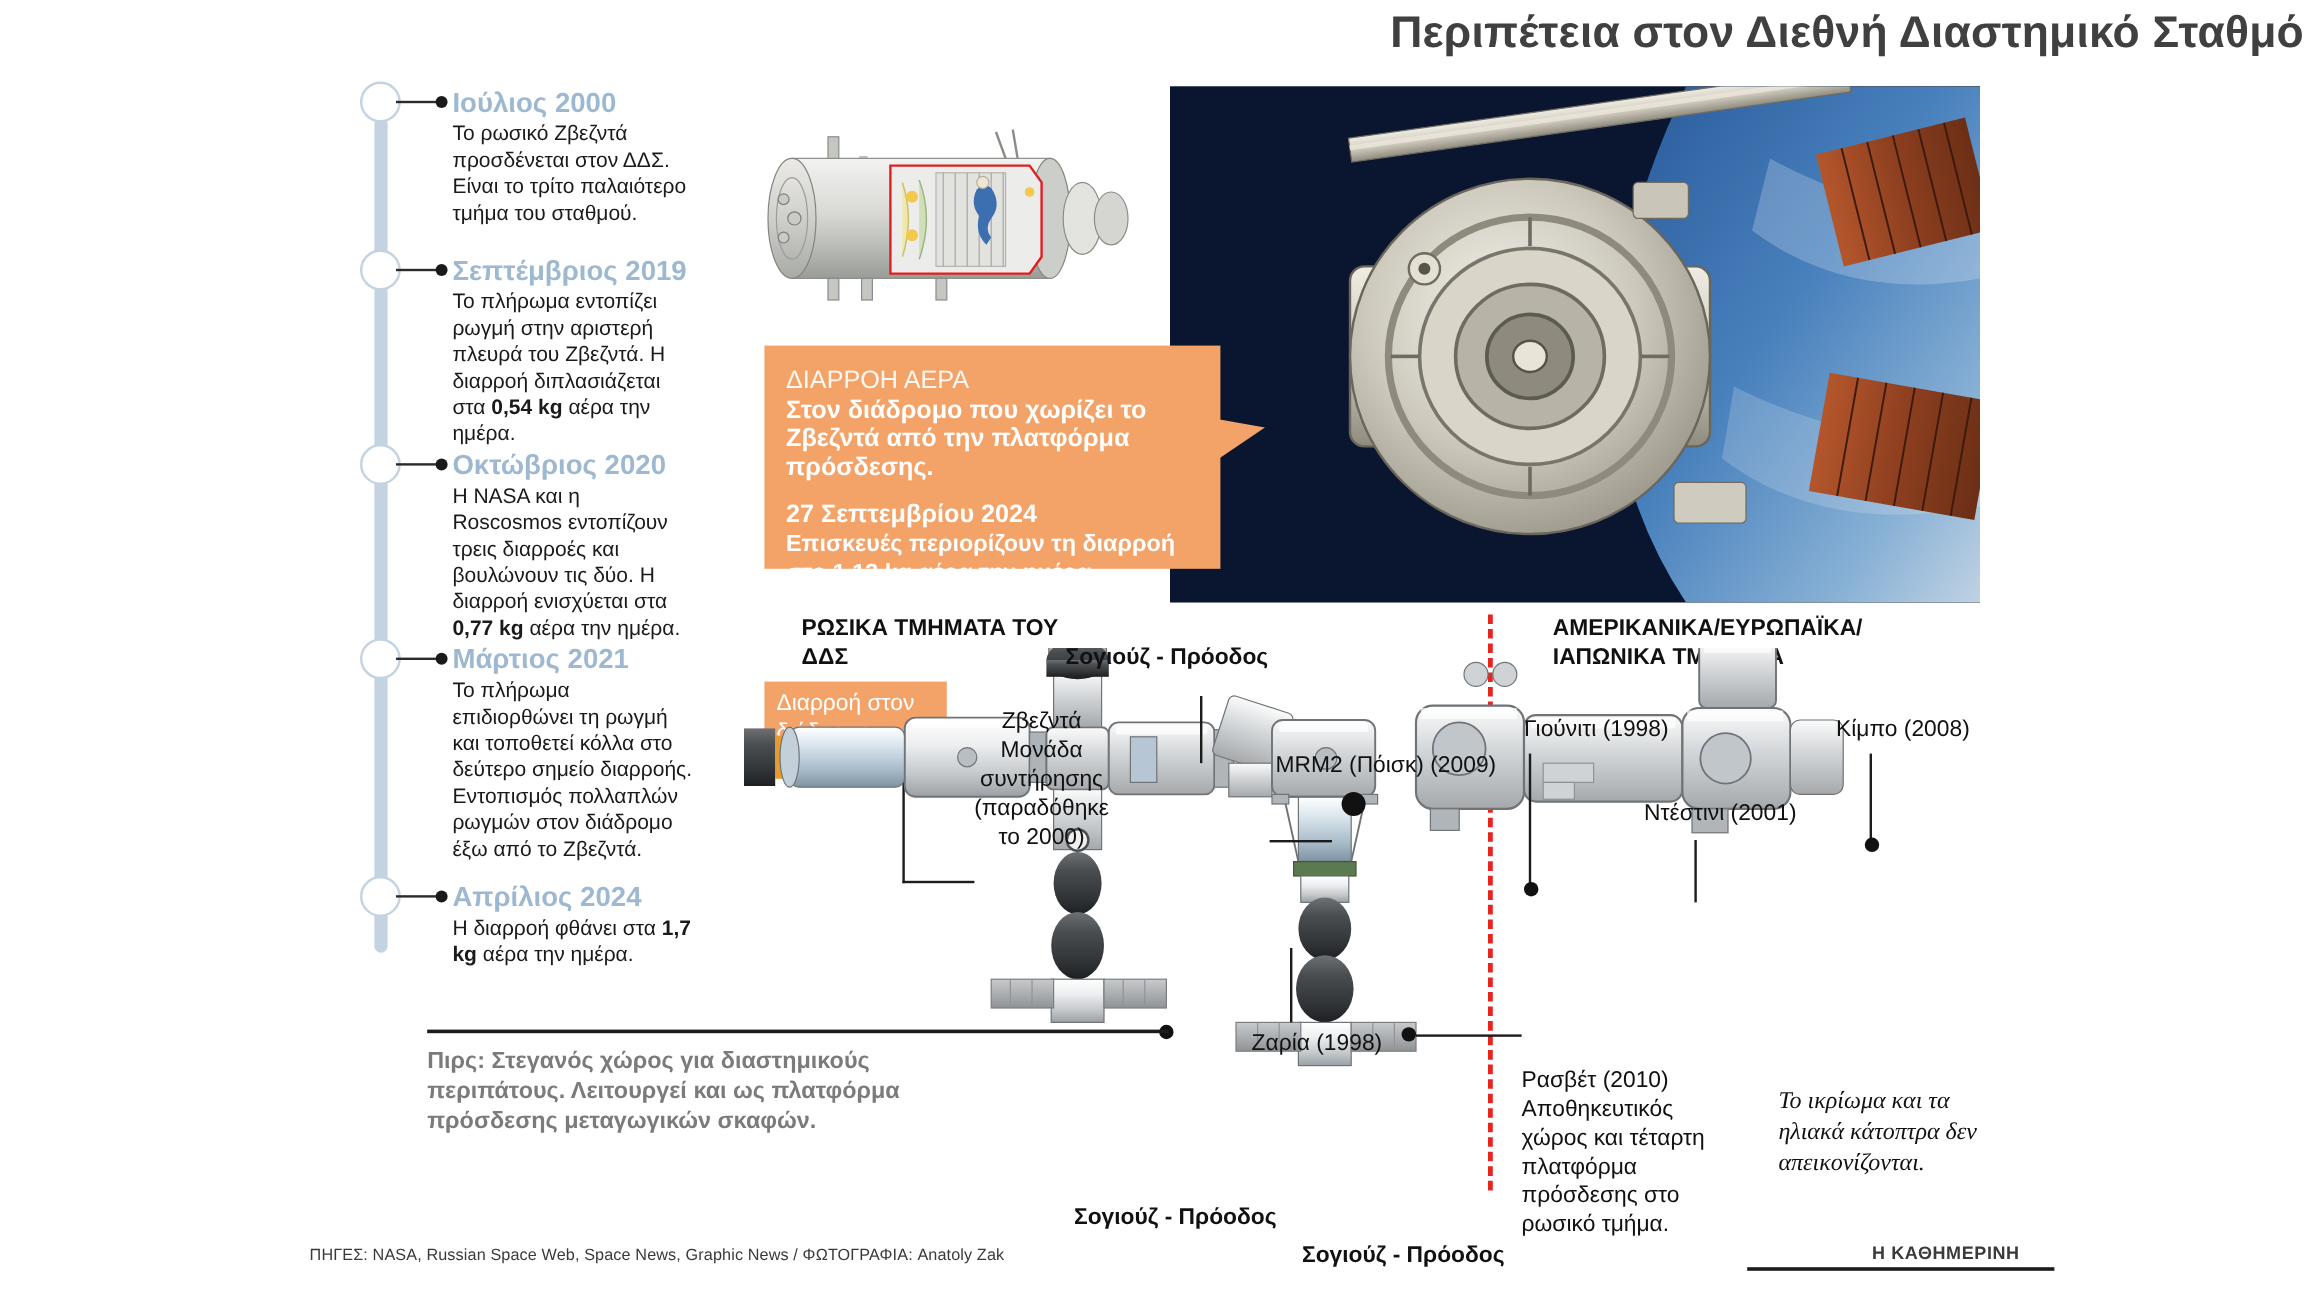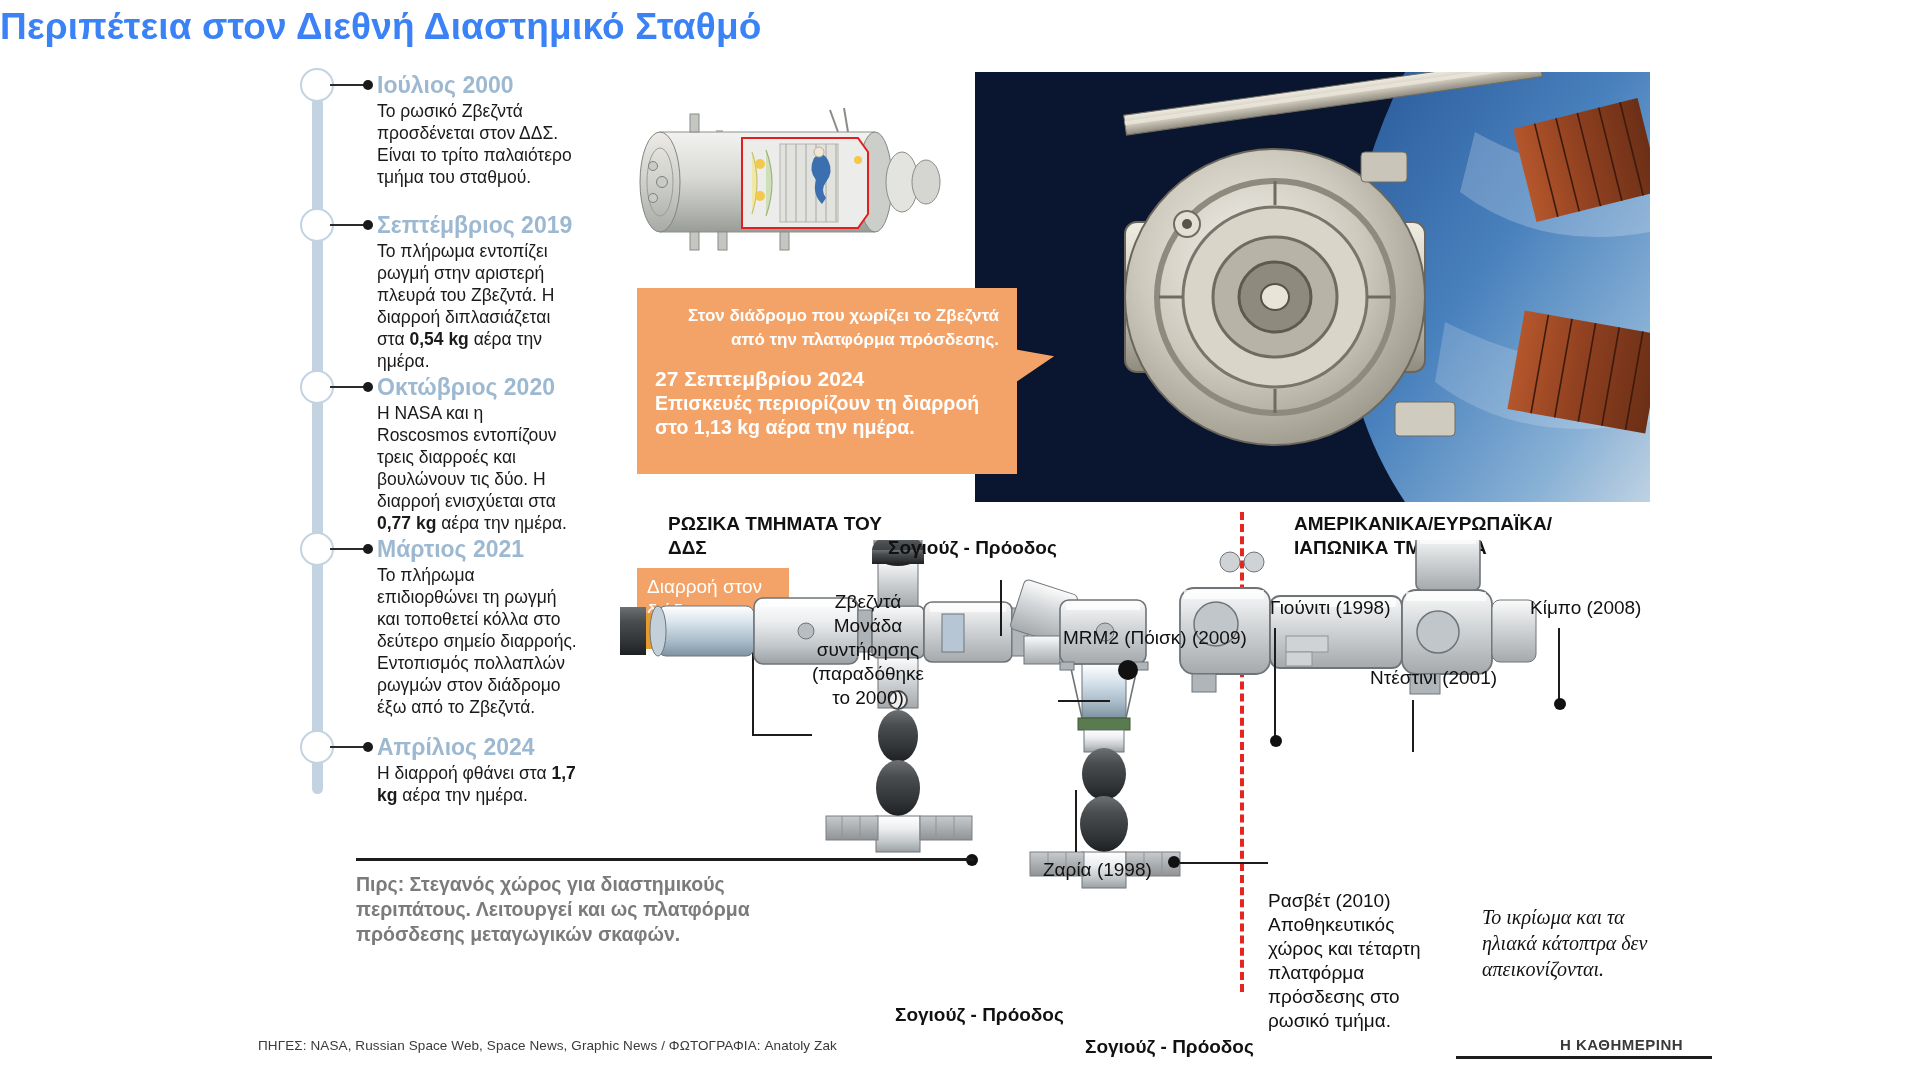--- a/index.html
+++ b/index.html
@@ -8,22 +8,22 @@
     background:#ffffff;
     font-family:"Liberation Sans", sans-serif;
     color:#1a1a1a;
     overflow:hidden;
     position:relative;
   }
   .page{position:relative;width:1920px;height:1080px;}
 
   
   #title{
-    position:absolute;left:0;top:6px;width:1920px;text-align:left;
-    font-size:37px;font-weight:bold;color:#3b82f6;letter-spacing:.2px;
+    position:absolute;left:0;top:6px;width:1920px;text-align:right;
+    font-size:37px;font-weight:bold;color:#404040;letter-spacing:.2px;
   }
 
   
   #timeline{position:absolute;left:300px;top:72px;width:260px;height:720px;}
   .tl-rail{
     position:absolute;left:12px;top:26px;width:11px;height:696px;
     background:#c3d3e2;border-radius:6px;
   }
   .tl-item{position:absolute;left:0;width:262px;}
   .tl-ring{
@@ -70,21 +70,21 @@
     position:absolute;left:975px;top:72px;width:675px;height:430px;
     overflow:hidden;background:#0a1430;
   }
 
   
   #callout{
     position:absolute;left:637px;top:288px;width:380px;height:186px;
     background:#f4a368;color:#ffffff;box-sizing:border-box;padding:16px 18px 0 18px;
   }
   #callout .c-title{font-size:21px;line-height:26px;color:#ffffff;opacity:.92;}
-  #callout .c-sub{font-size:17px;line-height:24px;font-weight:bold;text-align:right;}
+  #callout .c-sub{font-size:21px;line-height:24px;font-weight:bold;}
   #callout .c-date{font-size:21px;font-weight:bold;margin-top:15px;}
   #callout .c-text{font-size:19.5px;line-height:24px;font-weight:bold;}
   #callout-arrow{
     position:absolute;left:1013px;top:348px;width:0;height:0;
     border-top:17px solid transparent;border-bottom:17px solid transparent;
     border-left:42px solid #f4a368;transform:rotate(-12deg);transform-origin:left center;
   }
 
   
   .sec-head{position:absolute;font-size:19px;font-weight:bold;line-height:24px;color:#111;margin-left:24px;}
@@ -308,20 +308,21 @@
       <circle cx="212" cy="152" r="13" fill="#e4e0d3" stroke="#6f6b60" stroke-width="2"></circle>
       <circle cx="212" cy="152" r="5" fill="#57544c"></circle>
       <rect x="386" y="80" width="46" height="30" rx="4" fill="#c9c5b8" stroke="#6f6b60"></rect>
       <rect x="420" y="330" width="60" height="34" rx="4" fill="#cfcbbe" stroke="#6f6b60"></rect>
     </g>
     <rect x="0" y="0" width="675" height="430" fill="none"></rect>
   </svg>
 
   <div id="callout-arrow"></div>
   <div id="callout">
+    <div class="c-title">ΔΙΑΡΡΟΗ ΑΕΡΑ</div>
     <div class="c-sub">Στον διάδρομο που χωρίζει το Ζβεζντά από την πλατφόρμα πρόσδεσης.</div>
     <div class="c-date">27 Σεπτεμβρίου 2024</div>
     <div class="c-text">Επισκευές περιορίζουν τη διαρροή στο <b>1,13 kg</b> αέρα την ημέρα.</div>
   </div>
 
   <div class="sec-head" id="sec-ru">ΡΩΣΙΚΑ ΤΜΗΜΑΤΑ ΤΟΥ ΔΔΣ</div>
   <div class="sec-head" id="sec-us">ΑΜΕΡΙΚΑΝΙΚΑ/ΕΥΡΩΠΑΪΚΑ/ ΙΑΠΩΝΙΚΑ ΤΜΗΜΑΤΑ</div>
   <div id="divider"></div>
 
   <div id="leak-chip">Διαρροή στον διάδρομο σύνδεσης</div>

